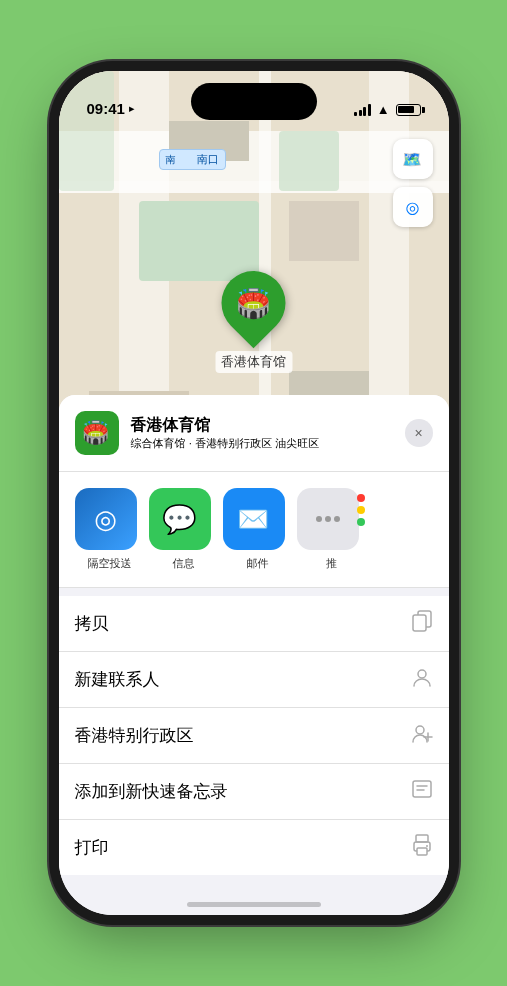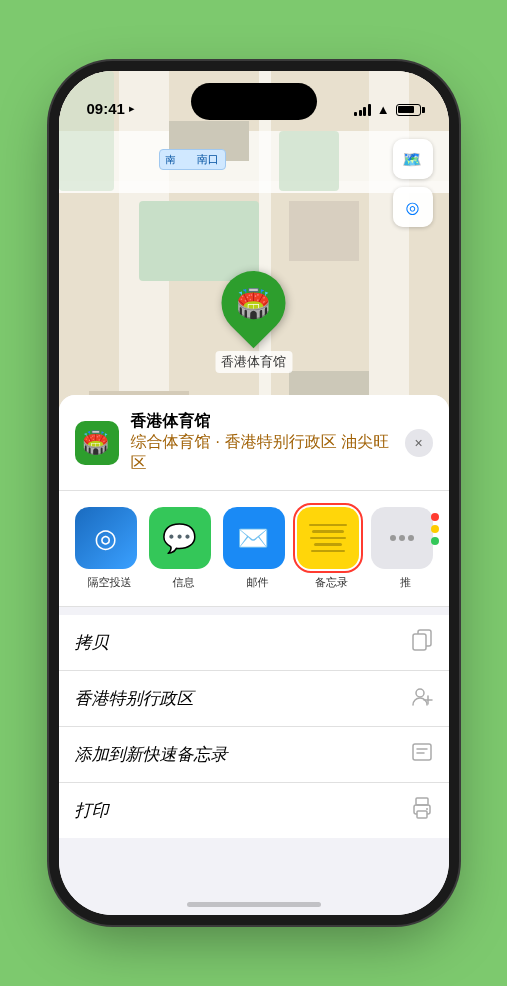--- a/index.html
+++ b/index.html
@@ -268,22 +268,22 @@
       flex: 1;
     }
 
     .place-name {
       font-size: 16px;
       font-weight: 600;
       color: #000;
     }
 
     .place-subtitle {
-      font-size: 16px;
-      color: #a16207;
+      font-size: 11px;
+      color: #000000;
       margin-top: 0;
     }
 
     .close-btn {
       width: 28px;
       height: 28px;
       background: #e5e5ea;
       border-radius: 50%;
       display: flex;
       align-items: center;
@@ -369,21 +369,20 @@
       background: #fff;
       margin-top: 8px;
     }
 
     .action-item {
       display: flex;
       align-items: center;
       justify-content: space-between;
       padding: 14px 16px;
       border-bottom: 0.5px solid #e0e0e0;
-      font-style: italic;
     }
 
     .action-item:last-child {
       border-bottom: none;
     }
 
     .action-label {
       font-size: 17px;
       color: #000;
     }
@@ -502,30 +501,20 @@
         <span class="share-label">信息</span>
       </div>
 
       <div class="share-item">
         <div class="share-icon mail">
           <span style="color:white;font-size:26px;">✉️</span>
         </div>
         <span class="share-label">邮件</span>
       </div>
 
-      <div class="share-item" style="position:relative;">
-        <div class="share-icon notes notes-selected" style="overflow:hidden;padding:8px;flex-direction:column;gap:4px;">
-          <div class="notes-line" style="width:38px;"></div>
-          <div class="notes-line" style="width:32px;"></div>
-          <div class="notes-line" style="width:36px;"></div>
-          <div class="notes-line" style="width:28px;"></div>
-          <div class="notes-line" style="width:34px;"></div>
-        </div>
-        <span class="share-label">备忘录</span>
-      </div>
 
       <div class="share-item" style="position:relative;">
         <div style="position:relative;width:62px;height:62px;">
           <div class="share-icon more-icon" style="width:62px;height:62px;">
             <div class="more-dots">
               <div class="more-dot"></div>
               <div class="more-dot"></div>
               <div class="more-dot"></div>
             </div>
           </div>
@@ -546,20 +535,29 @@
       <div class="action-item">
         <span class="action-label">拷贝</span>
         <span class="action-icon">
           <svg width="22" height="22" viewBox="0 0 22 22" fill="none">
             <rect x="7" y="1" width="13" height="16" rx="2" stroke="#aaa" stroke-width="1.5" fill="none"></rect>
             <rect x="2" y="5" width="13" height="16" rx="2" stroke="#aaa" stroke-width="1.5" fill="white"></rect>
           </svg>
         </span>
       </div>
 
+      <div class="action-item">
+        <span class="action-label">新建联系人</span>
+        <span class="action-icon">
+          <svg width="22" height="22" viewBox="0 0 22 22" fill="none">
+            <circle cx="11" cy="8" r="4" stroke="#aaa" stroke-width="1.5" fill="none"></circle>
+            <path d="M3 20c0-4 3.6-7 8-7s8 3 8 7" stroke="#aaa" stroke-width="1.5" stroke-linecap="round" fill="none"></path>
+          </svg>
+        </span>
+      </div>
 
       <div class="action-item">
         <span class="action-label">香港特别行政区</span>
         <span class="action-icon">
           <svg width="22" height="22" viewBox="0 0 22 22" fill="none">
             <circle cx="9" cy="8" r="4" stroke="#aaa" stroke-width="1.5" fill="none"></circle>
             <path d="M2 20c0-4 3.1-7 7-7s7 3 7 7" stroke="#aaa" stroke-width="1.5" stroke-linecap="round" fill="none"></path>
             <line x1="17" y1="11" x2="17" y2="19" stroke="#aaa" stroke-width="1.5" stroke-linecap="round"></line>
             <line x1="13" y1="15" x2="21" y2="15" stroke="#aaa" stroke-width="1.5" stroke-linecap="round"></line>
           </svg>

